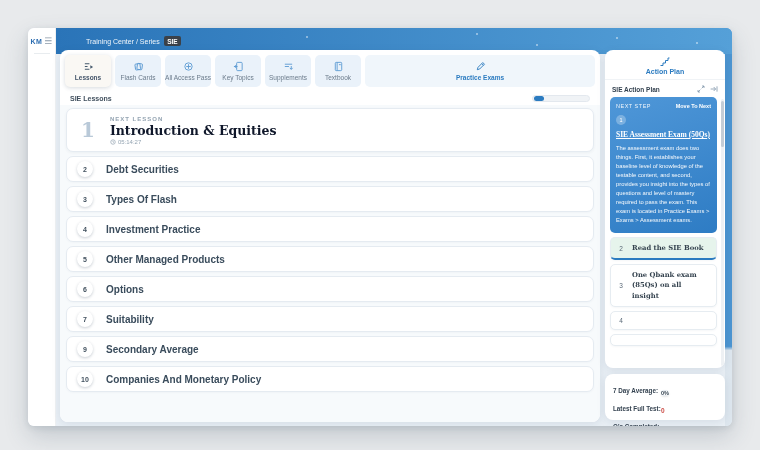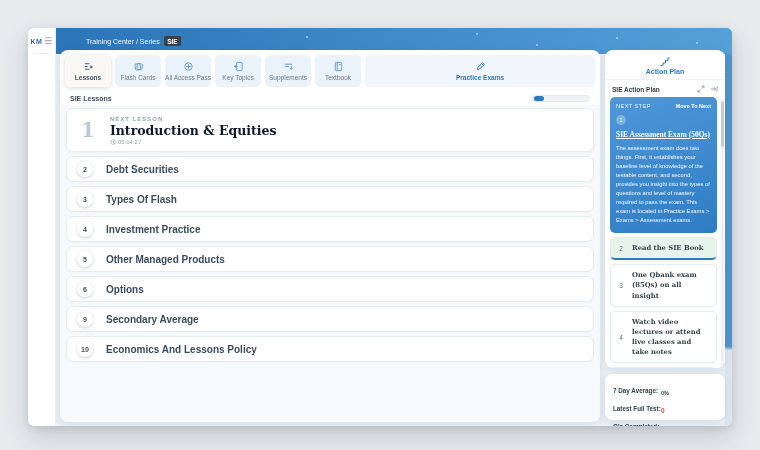--- a/index.html
+++ b/index.html
@@ -234,26 +234,30 @@
         </div>
         <div class="lesson-row">
           <span class="row-number">5</span>
           <span class="row-title">Other Managed Products</span>
         </div>
         <div class="lesson-row">
           <span class="row-number">6</span>
           <span class="row-title">Options</span>
         </div>
         <div class="lesson-row">
+          <span class="row-number">7</span>
+          <span class="row-title">Suitability</span>
+        </div>
+        <div class="lesson-row">
           <span class="row-number">9</span>
           <span class="row-title">Secondary Average</span>
         </div>
         <div class="lesson-row">
           <span class="row-number">10</span>
-          <span class="row-title">Economics And Lessons Policy</span>
+          <span class="row-title">Companies And Monetary Policy</span>
         </div>
       </div>
     </div>
 
     <div class="card action-card">
       <div class="ap-header">
         <svg style="margin:0 auto" width="12" height="12" viewBox="0 0 12 12" fill="none" stroke="#2b7bc0" stroke-width="1">
             <path d="M1.5 10.5h2.5v-2.5h2.5V5.5h2.5V3h1.5"></path>
           </svg>
         <div class="ap-title">Action Plan</div>
@@ -288,21 +292,20 @@
         <div class="step highlight">
           <span class="step-num">2</span>
           <span class="step-title">Read the SIE Book</span>
         </div>
         <div class="step">
           <span class="step-num">3</span>
           <span class="step-title">One Qbank exam (85Qs) on all insight</span>
         </div>
         <div class="step">
           <span class="step-num">4</span>
-          <span class="step-title">Watch video lectures or attend live classes and take notes</span>
         </div>
         <div class="step">
           
           
         </div>
 
         <div class="ap-track"></div>
         <div class="ap-thumb"></div>
       </div>
     </div>

